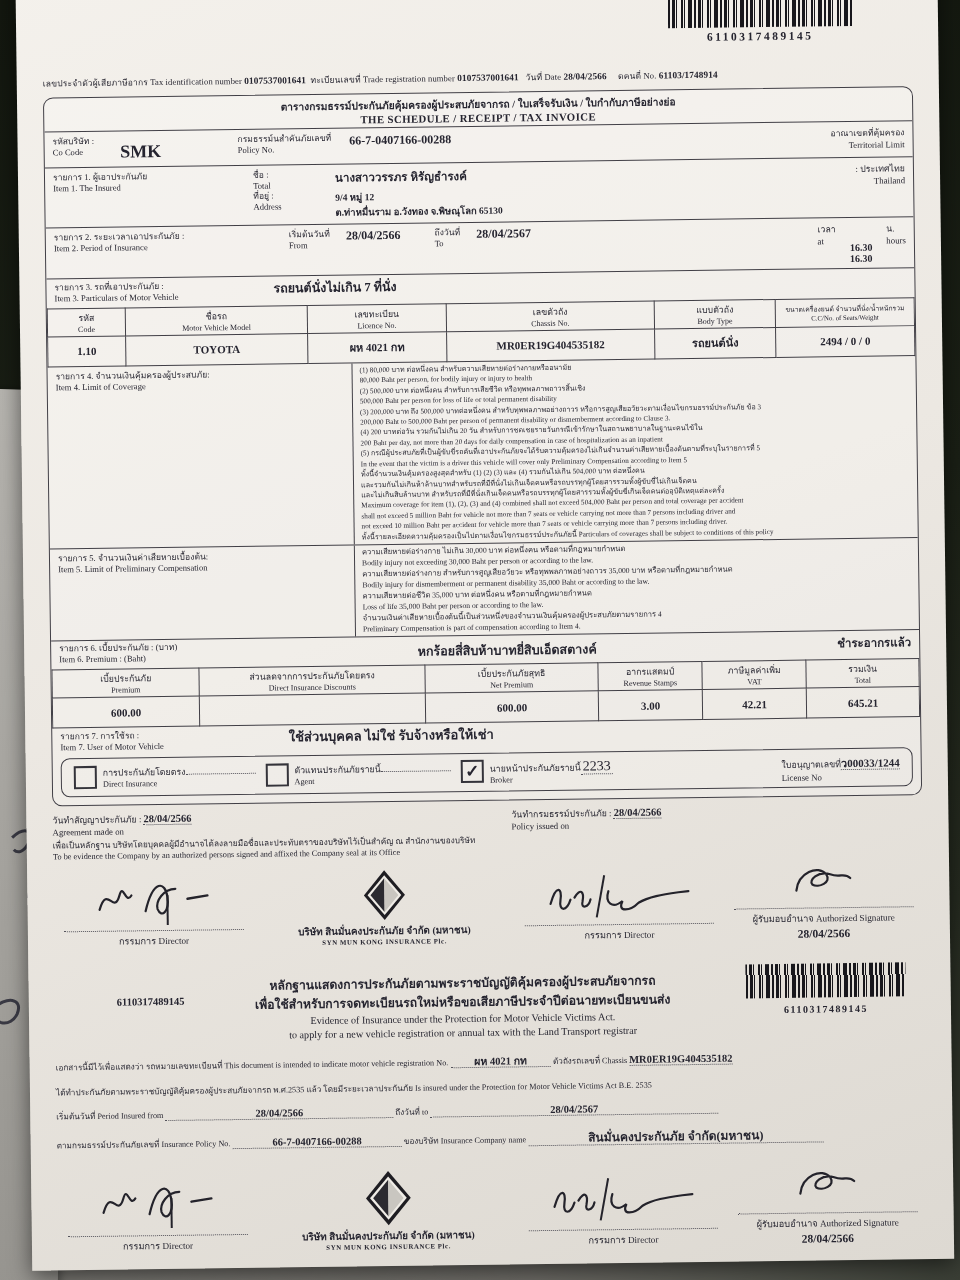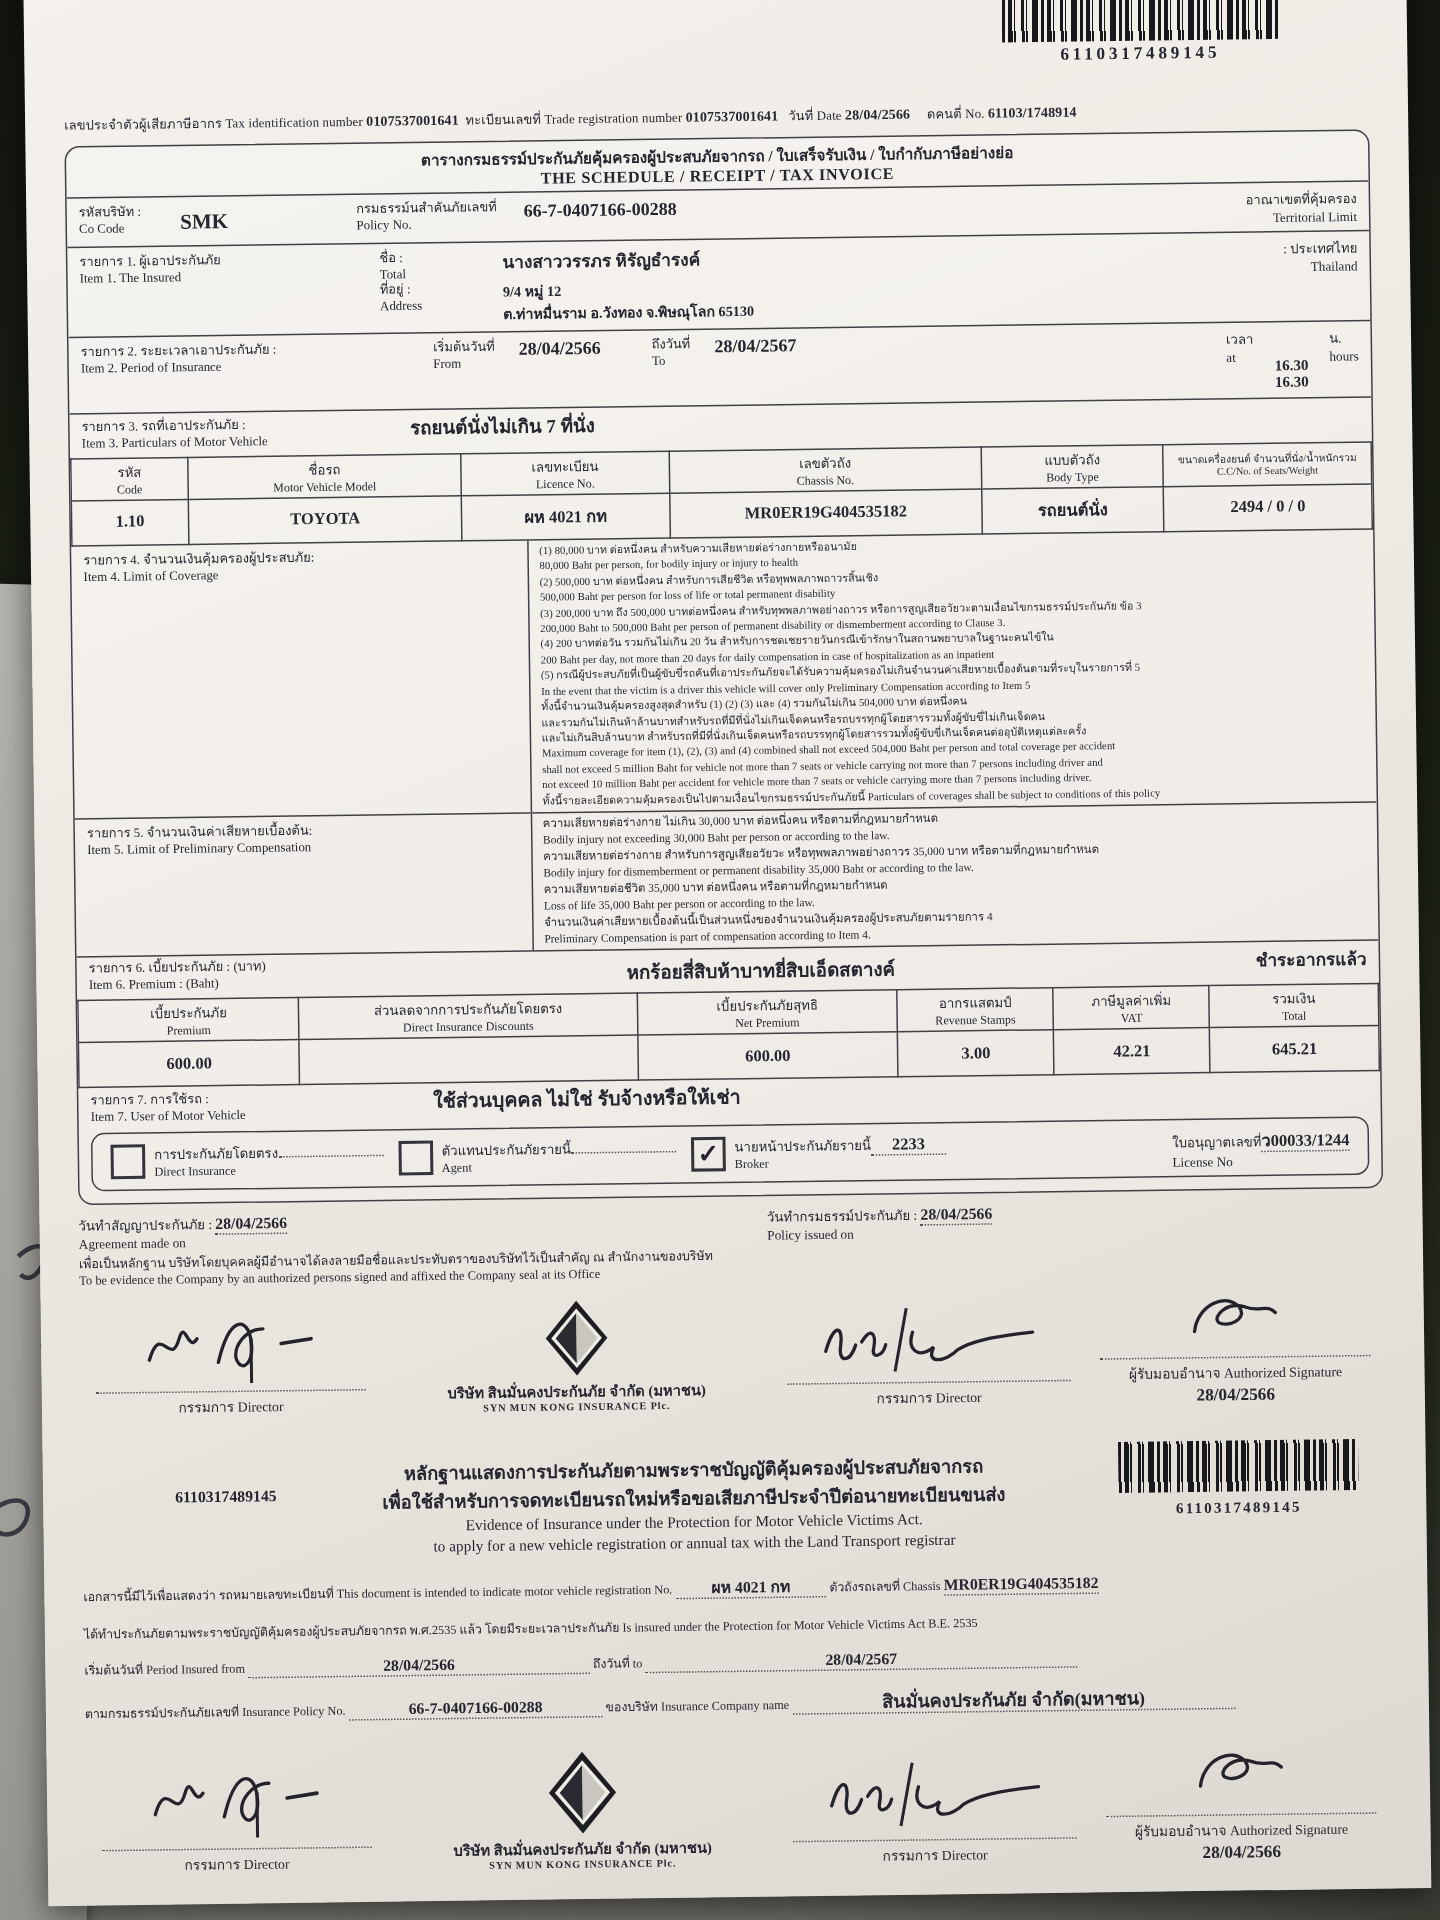--- a/index.html
+++ b/index.html
@@ -33,21 +33,21 @@
   .tax-line{margin-top:25px;font-size:8.6px;white-space:nowrap;letter-spacing:.1px;}
   .tax-line .v{font-weight:bold;font-size:9.3px;}
   
   .doc-box{border:1.3px solid #413f46;border-radius:10px;margin-top:7px;overflow:hidden;background:rgba(255,255,255,.25);}
   .box-title{text-align:center;border-bottom:1.3px solid #413f46;padding:3px 0 2px;}
   .box-title .th{font-size:10.2px;font-weight:bold;}
   .box-title .en{font-size:10.8px;font-weight:bold;letter-spacing:.4px;}
   .lbl{font-size:8.6px;line-height:1.25;}
   .row{display:flex;border-bottom:1.3px solid #413f46;padding:4px 8px;}
   .rowA .col1{width:185px;display:flex;gap:26px;}
-  .rowA .smk{font-size:14px;font-weight:bold;margin-top:6px;}
+  .rowA .smk{font-size:18px;font-weight:bold;margin-top:6px;}
   .rowA .col2{flex:1;display:flex;gap:18px;}
   .rowA .pol{font-size:12px;font-weight:bold;margin-top:1px;}
   .rowA .col3{width:150px;text-align:right;font-size:8.6px;}
   .item1 .col1{width:200px;}
   .item1 .col2{flex:1;}
   .item1 .pair{display:flex;gap:26px;}
   .item1 .k{width:56px;}
   .item1 .name-v{font-size:11.5px;font-weight:bold;}
   .item1 .addr-v{font-size:9.5px;font-weight:bold;}
   .item1 .col3{width:120px;text-align:right;font-size:8.8px;}
@@ -74,21 +74,21 @@
   .item6-head .words{flex:1;text-align:center;font-size:12.5px;font-weight:bold;padding-top:3px;}
   .item6-head .paid{font-size:11.5px;font-weight:bold;padding-top:1px;}
   .item7{display:flex;padding:3px 8px 2px;border-bottom:none;}
   .item7 .use{font-size:13px;font-weight:bold;margin-left:125px;margin-top:-2px;}
   .channel{margin:3px 8px 8px;border:1.6px solid #413f46;border-radius:9px;display:flex;align-items:center;padding:5px 12px 4px;gap:10px;}
   .cb{width:19px;height:19px;border:2.2px solid #34333a;flex:none;display:flex;align-items:center;justify-content:center;font-size:17px;font-weight:bold;line-height:1;}
   .chgrp{display:flex;gap:6px;align-items:flex-start;}
   .chgrp .t1{font-size:8.8px;}
   .chgrp .t2{font-size:8.2px;}
   .trail{display:inline-block;width:70px;border-bottom:1px dotted #55545c;}
-  .code2233{font-size:11px;font-weight:bold;padding:0 14px;}
+  .code2233{font-size:14px;font-weight:normal;padding:0 2px;}
   .license{margin-left:auto;font-size:8.8px;}
   .license .v{font-size:11px;font-weight:bold;}
   .dates-row{display:flex;margin-top:7px;font-size:8.8px;}
   .dates-row .d{font-size:10.5px;font-weight:bold;}
   .dates-row .g2{margin-left:320px;}
   .evidence{font-size:8.3px;line-height:1.35;margin-top:3px;}
   .sig-row{display:flex;margin-top:4px;align-items:flex-end;}
   .sig-cell{text-align:center;}
   .sig-line{border-top:1px dotted #55545c;margin:1px 10px 2px;}
   .sig-cap{font-size:9.2px;}

